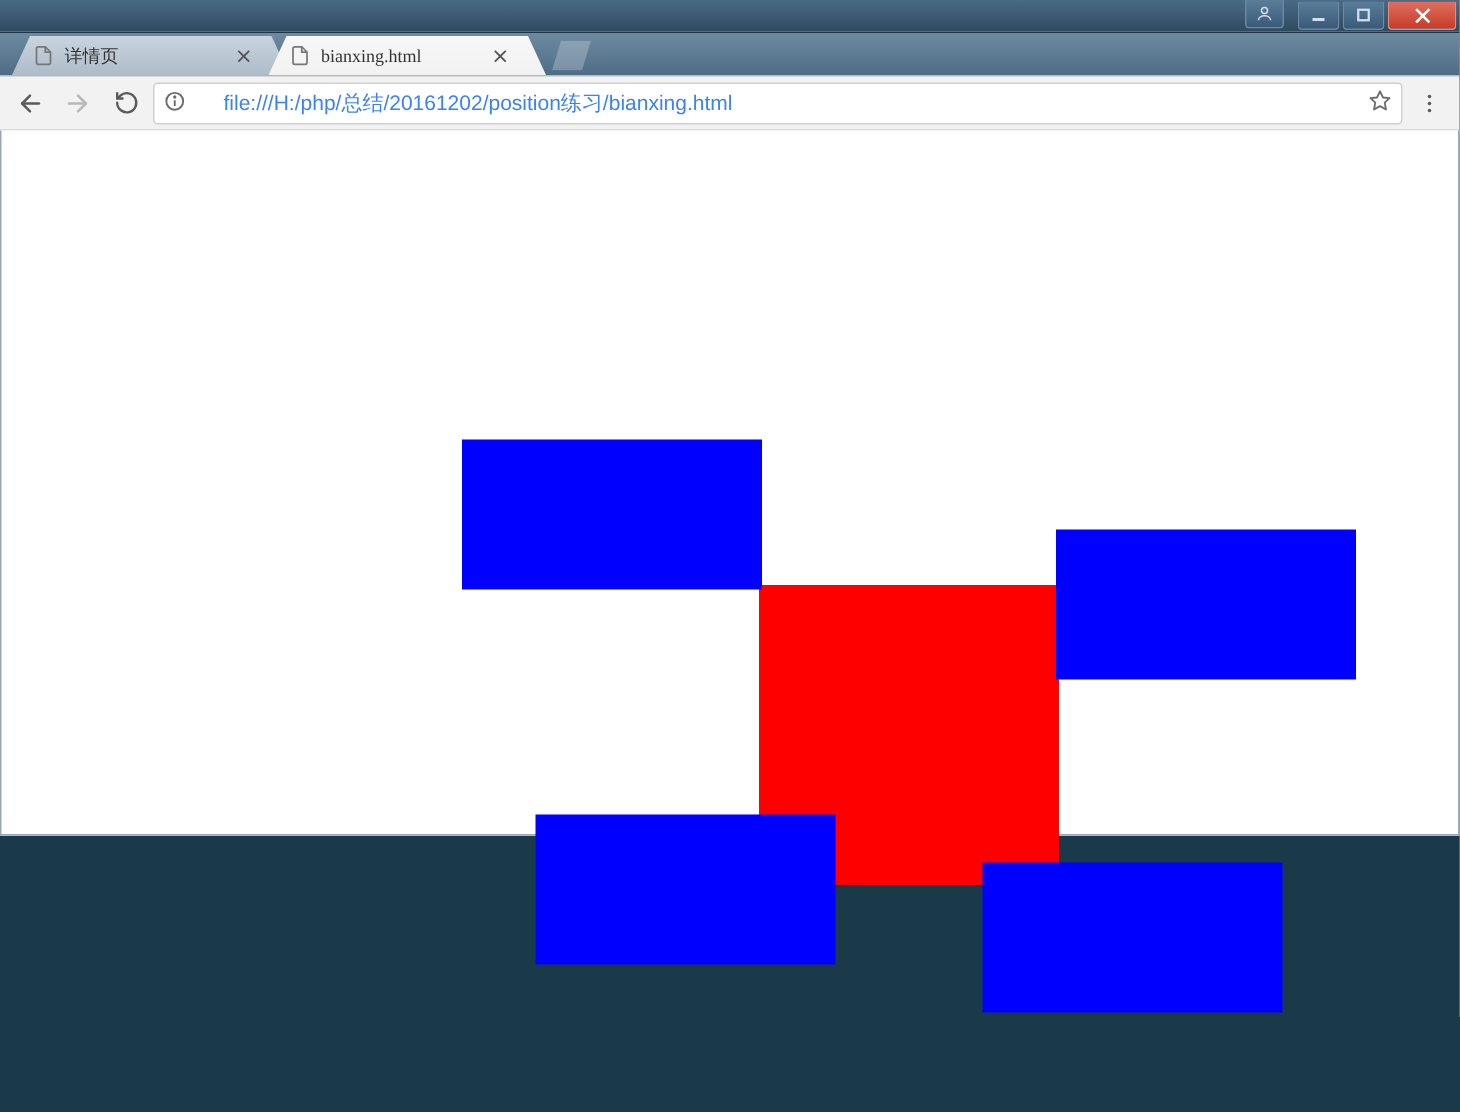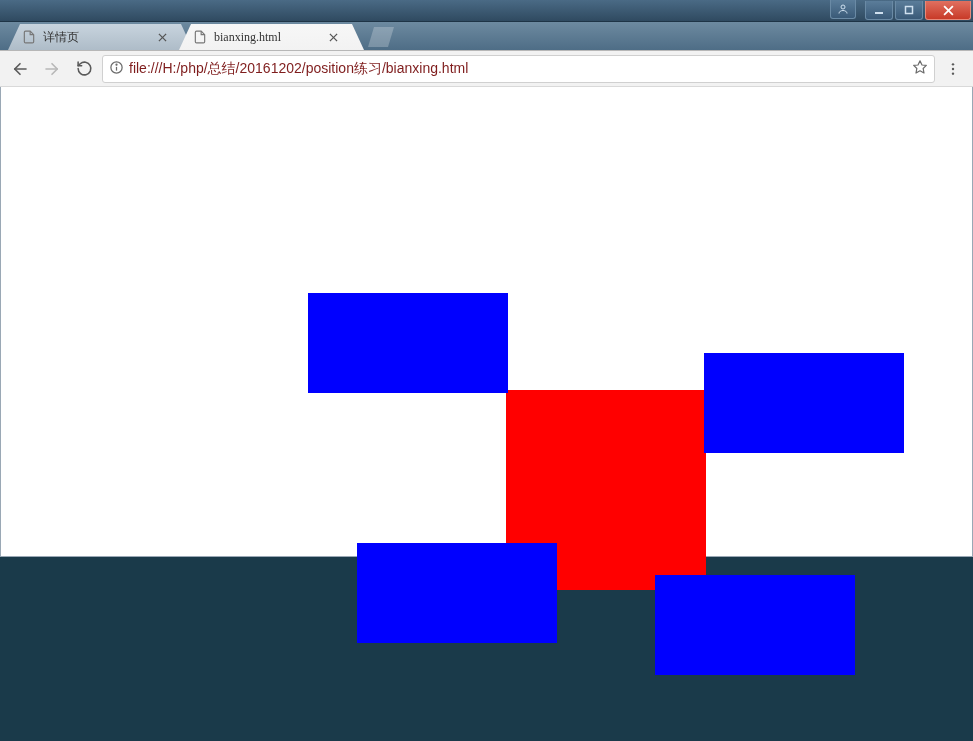--- a/index.html
+++ b/index.html
@@ -159,23 +159,23 @@
 
   .omnibox {
     flex: 1;
     height: 28px;
     border: 1px solid #d0d0d0;
     border-radius: 3px;
     background: #fff;
     display: flex;
     align-items: center;
     padding: 0 6px;
-    gap: 4px;
+    gap: 24px;
     font-size: 14px;
-    color: #7f1d1d;
+    color: #3b82f6;
   }
   .omnibox .info-icon {
     color: #6b6b6b;
     flex: 0 0 16px;
   }
   .omnibox .url {
     flex: 1;
     white-space: nowrap;
     overflow: hidden;
   }

